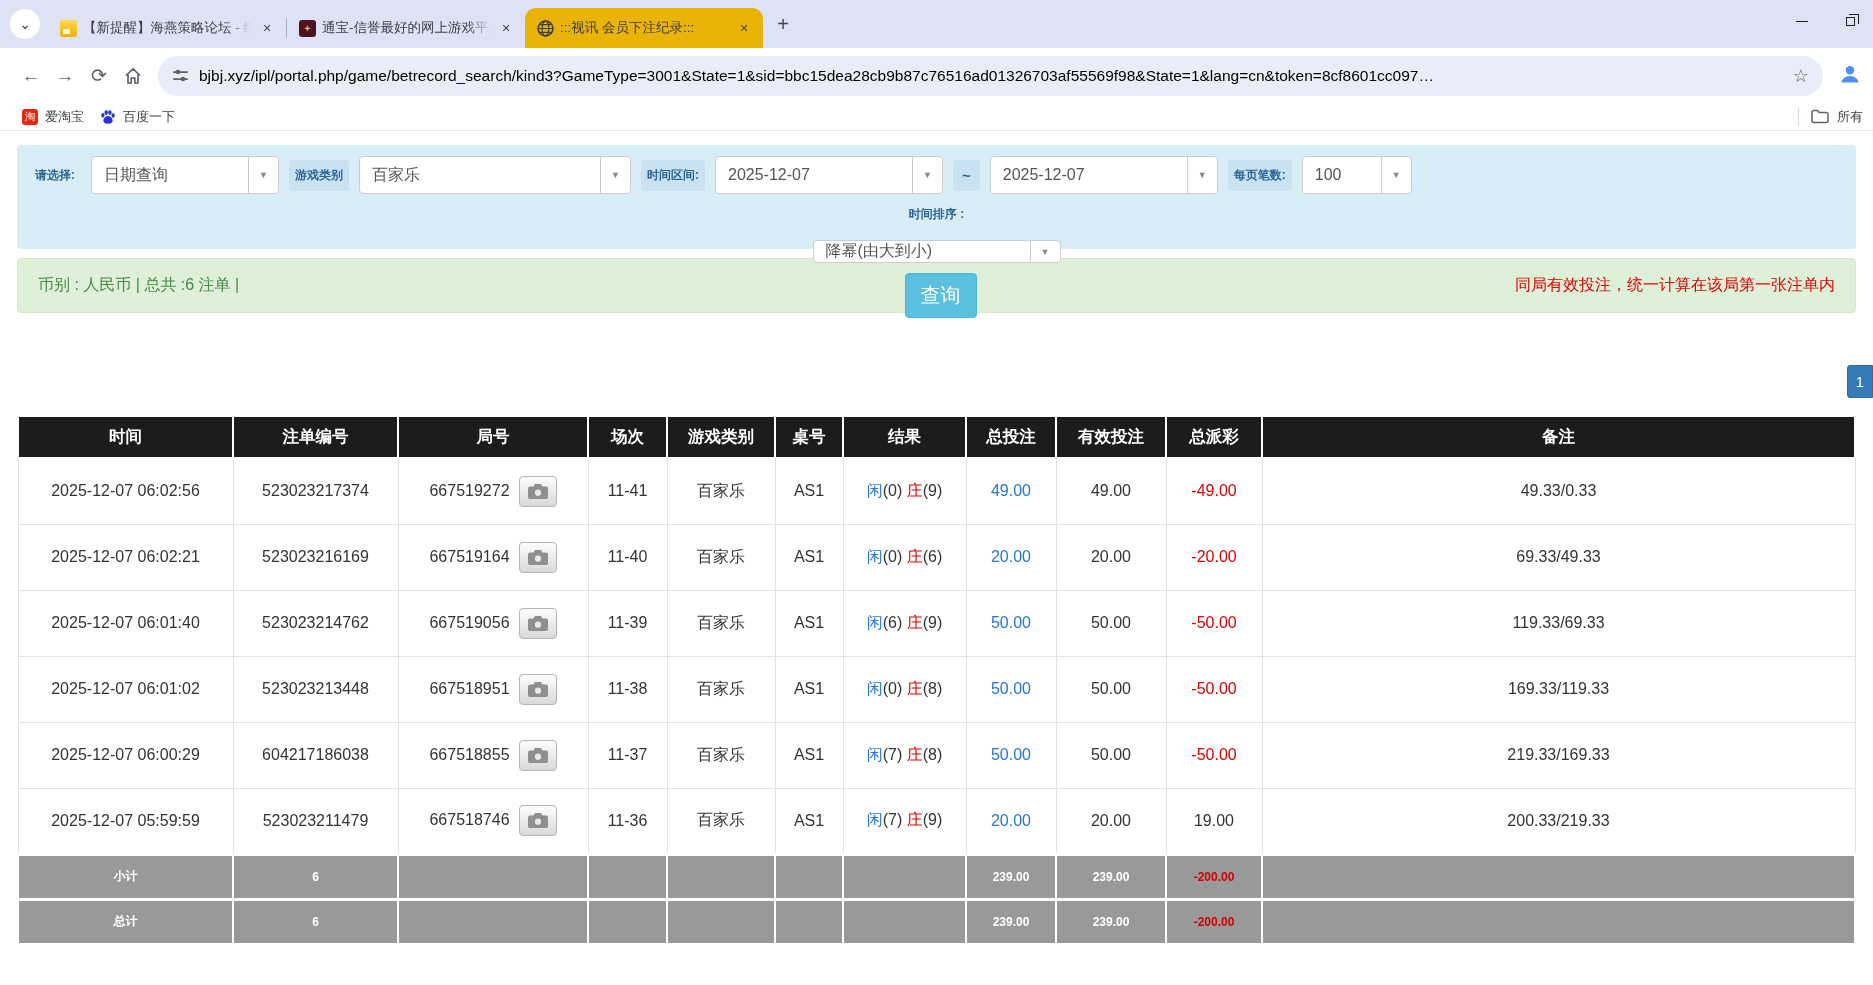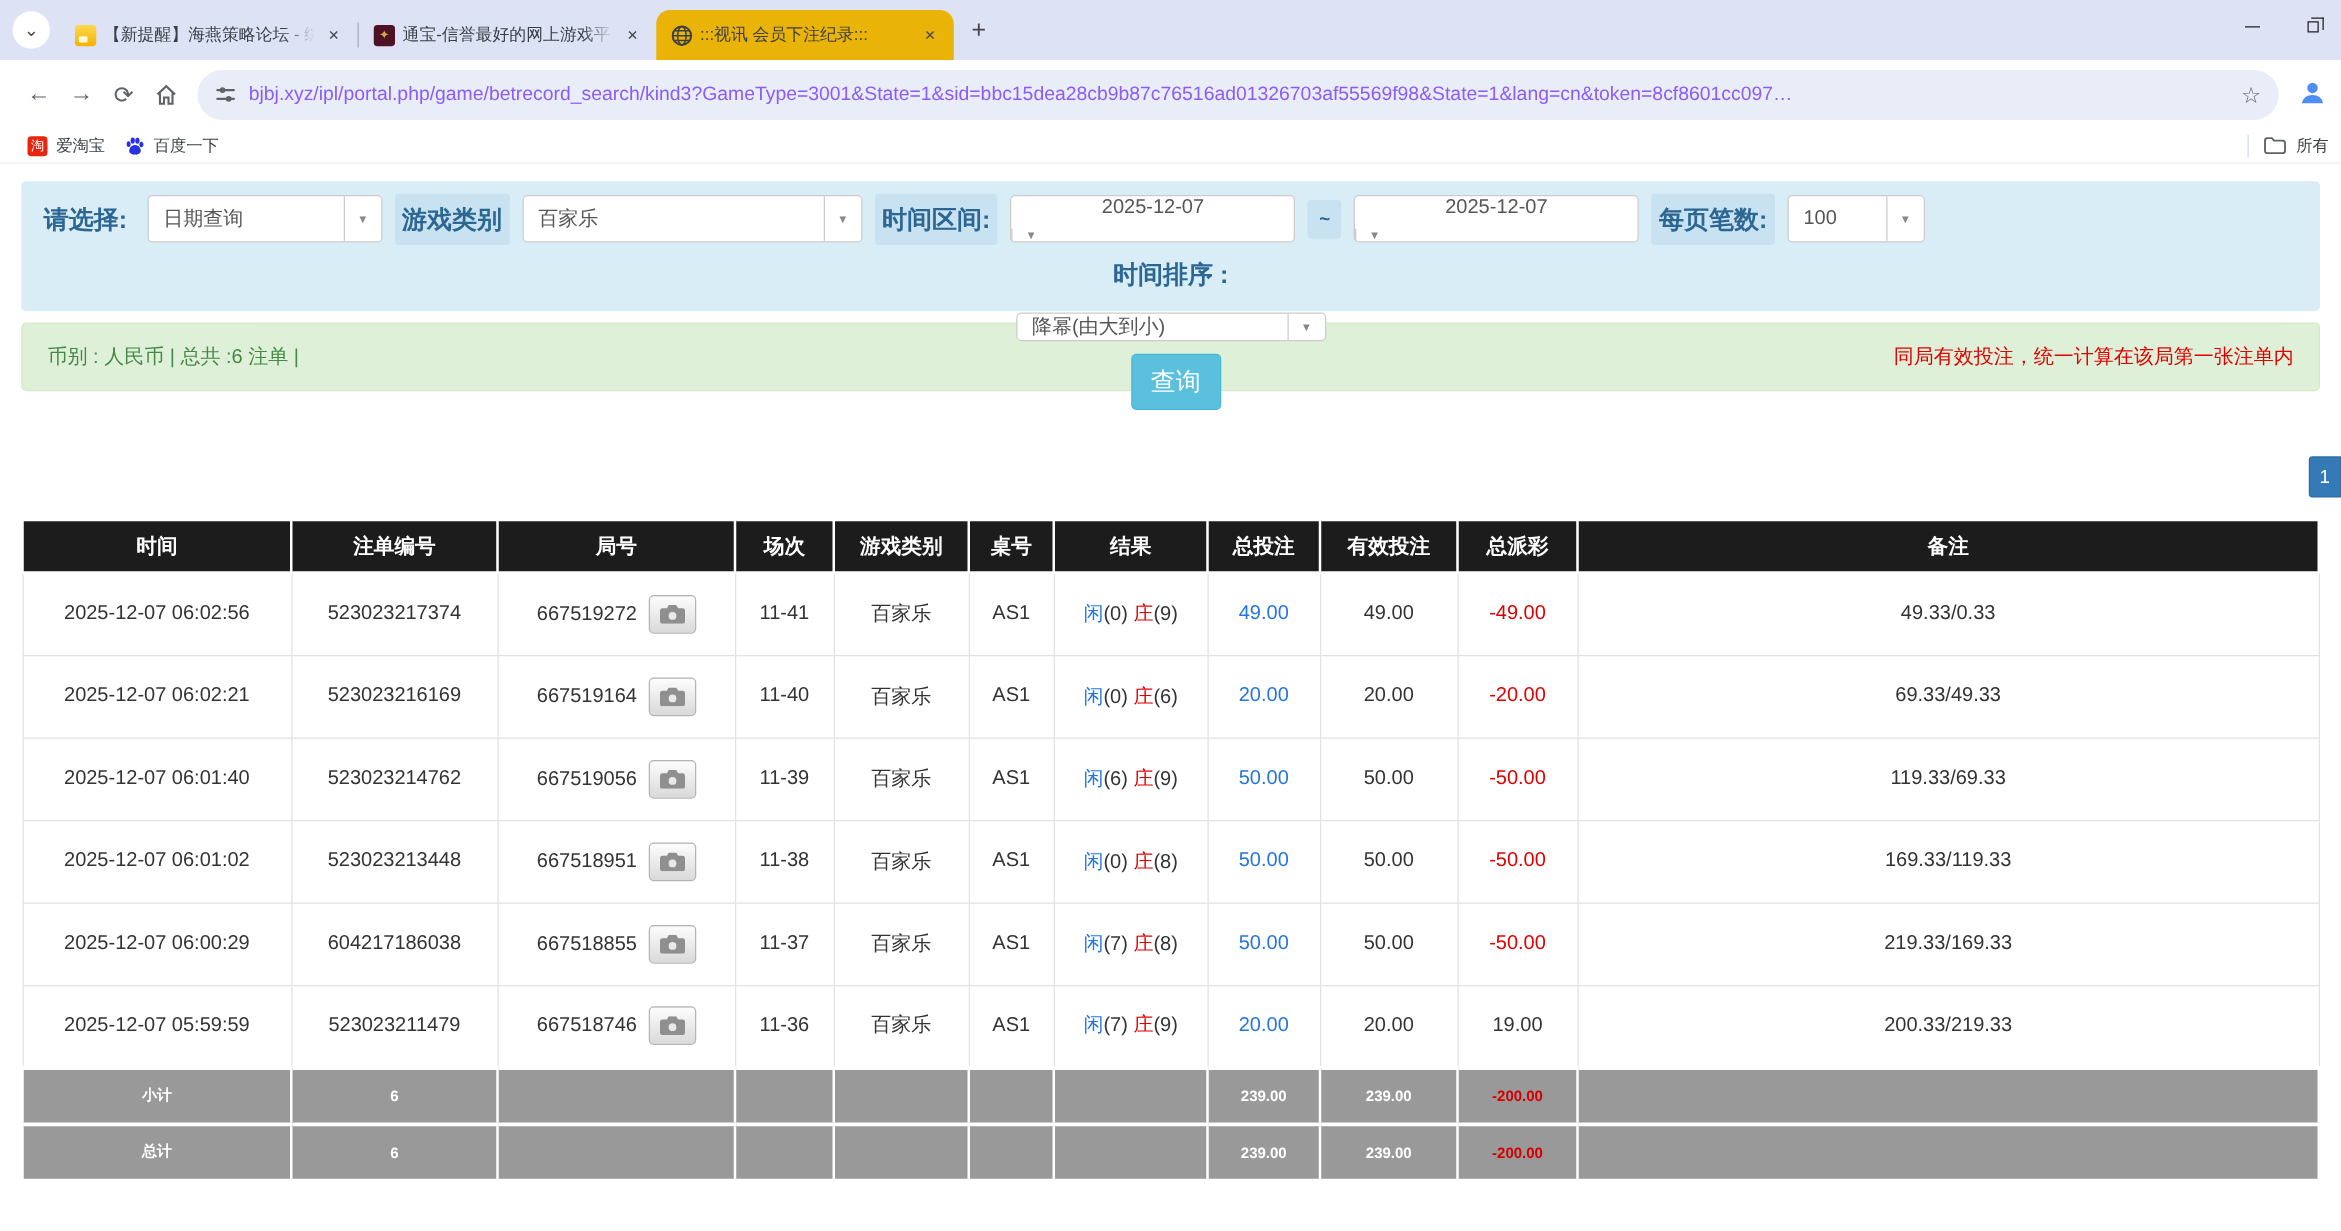--- a/index.html
+++ b/index.html
@@ -29,48 +29,48 @@
   .win-btn { width: 26px; height: 26px; display: flex; align-items: center; justify-content: center; cursor: pointer; }
   .glyph-min { width: 12px; border-top: 1.6px solid #1f2125; display: block; }
   .glyph-restore { width: 9px; height: 9px; border: 1.4px solid #1f2125; display: block; position: relative; background: #dee2f5; }
   .glyph-restore::before { content: ""; position: absolute; left: 2px; top: -4px; width: 9px; height: 9px; border: 1.4px solid #1f2125; border-bottom: none; border-left: none; }
 
   .navbar { height: 55px; background: #fff; display: flex; align-items: center; padding: 0 12px 0 14px; }
   .nav-btn { width: 34px; height: 34px; border: none; background: transparent; color: #5f6368;
     font-size: 19px; display: flex; align-items: center; justify-content: center; border-radius: 50%; cursor: pointer; flex: none; }
   .urlbar { flex: 1; height: 40px; background: #e9edf8; border-radius: 21px; margin: 0 12px 0 8px;
     display: flex; align-items: center; padding: 0 14px; min-width: 0; }
-  .url-text { flex: 1; font-size: 15.5px; color: #8b5cf6; white-space: nowrap; overflow: hidden; margin: 0 10px; }
+  .url-text { flex: 1; font-size: 15.5px; color: #000000; white-space: nowrap; overflow: hidden; margin: 0 10px; }
   .star-btn { border: none; background: transparent; font-size: 18px; color: #5f6368; cursor: pointer; flex: none; }
   .avatar-btn { border: none; background: transparent; cursor: pointer; flex: none; margin-left: 4px; }
 
   .bookmarksbar { height: 28px; background: #fff; display: flex; align-items: center; padding: 0 10px 0 14px;
     border-bottom: 1px solid #ececec; font-size: 13px; color: #3c4043; }
   .bm-item { display: flex; align-items: center; gap: 7px; padding: 3px 8px; border-radius: 12px; cursor: pointer; }
   .bm-taobao-ic { width: 16px; height: 16px; background: #e8250f; color: #fff; border-radius: 3px;
     font-size: 10.5px; display: flex; align-items: center; justify-content: center; }
   .bm-spacer { flex: 1; }
   .bm-sep { width: 1px; height: 18px; background: #d4daf0; margin: 0 12px; }
   .bm-all { display: flex; align-items: center; gap: 8px; cursor: pointer; white-space: nowrap; overflow: hidden; }
 
   
   .page { padding: 14px 17px 0; background: #fff; }
 
   .filter-panel { background: var(--panel-blue, #d9edf7); border-radius: 4px; padding: 10px 12px; }
   .filter-row { display: flex; align-items: center; gap: 10px; height: 40px; }
   .filter-row + .filter-row { margin-top: 4px; flex-direction: column; }
-  .flabel { font-weight: bold; color: var(--label-blue, #2c6693); font-size: 20px; padding: 7px 6px; white-space: nowrap; }
+  .flabel { font-weight: bold; color: var(--label-blue, #2c6693); font-size: 12px; padding: 7px 6px; white-space: nowrap; }
   .flabel.chip, .tilde.chip { background: var(--chip-blue, #c9e2f2); border-radius: 3px; }
   .tilde { color: var(--label-blue, #2c6693); font-weight: bold; font-size: 15px; padding: 7px 9px; }
   .select { background: #fff; border: 1px solid #ccc; border-radius: 4px; height: 38px;
     display: flex; align-items: center; cursor: pointer; }
   .select .val { padding: 0 12px; font-size: 16px; color: #555; flex: 1; white-space: nowrap; }
   .select .caret { width: 30px; align-self: stretch; border-left: 1px solid #ccc; display: flex;
     align-items: center; justify-content: center; font-size: 9px; color: #888; }
-  .w-query { width: 188px; } .w-game { width: 272px; } .w-date { width: 228px; flex-direction: column; }
+  .w-query { width: 188px; } .w-game { width: 272px; } .w-date { width: 228px; }
   .w-size { width: 110px; } .w-sort { width: 248px; }
   .search-btn { background: var(--button-cyan, #5bc0de); border: 1px solid #46b8da; color: #fff;
     font-size: 20px; padding: 8px 15px; border-radius: 4px; cursor: pointer; margin-left: 8px;
     font-family: inherit; }
 
   .summary-bar { margin-top: 9px; background: var(--summary-green-bg, #dff0d8); border: 1px solid #d6e9c6;
     border-radius: 4px; padding: 16px 20px; display: flex; align-items: center; font-size: 16px; }
   .sum-left { color: var(--summary-green-text, #468847); }
   .sum-right { margin-left: auto; color: var(--summary-red-text, #e00000); }
 

